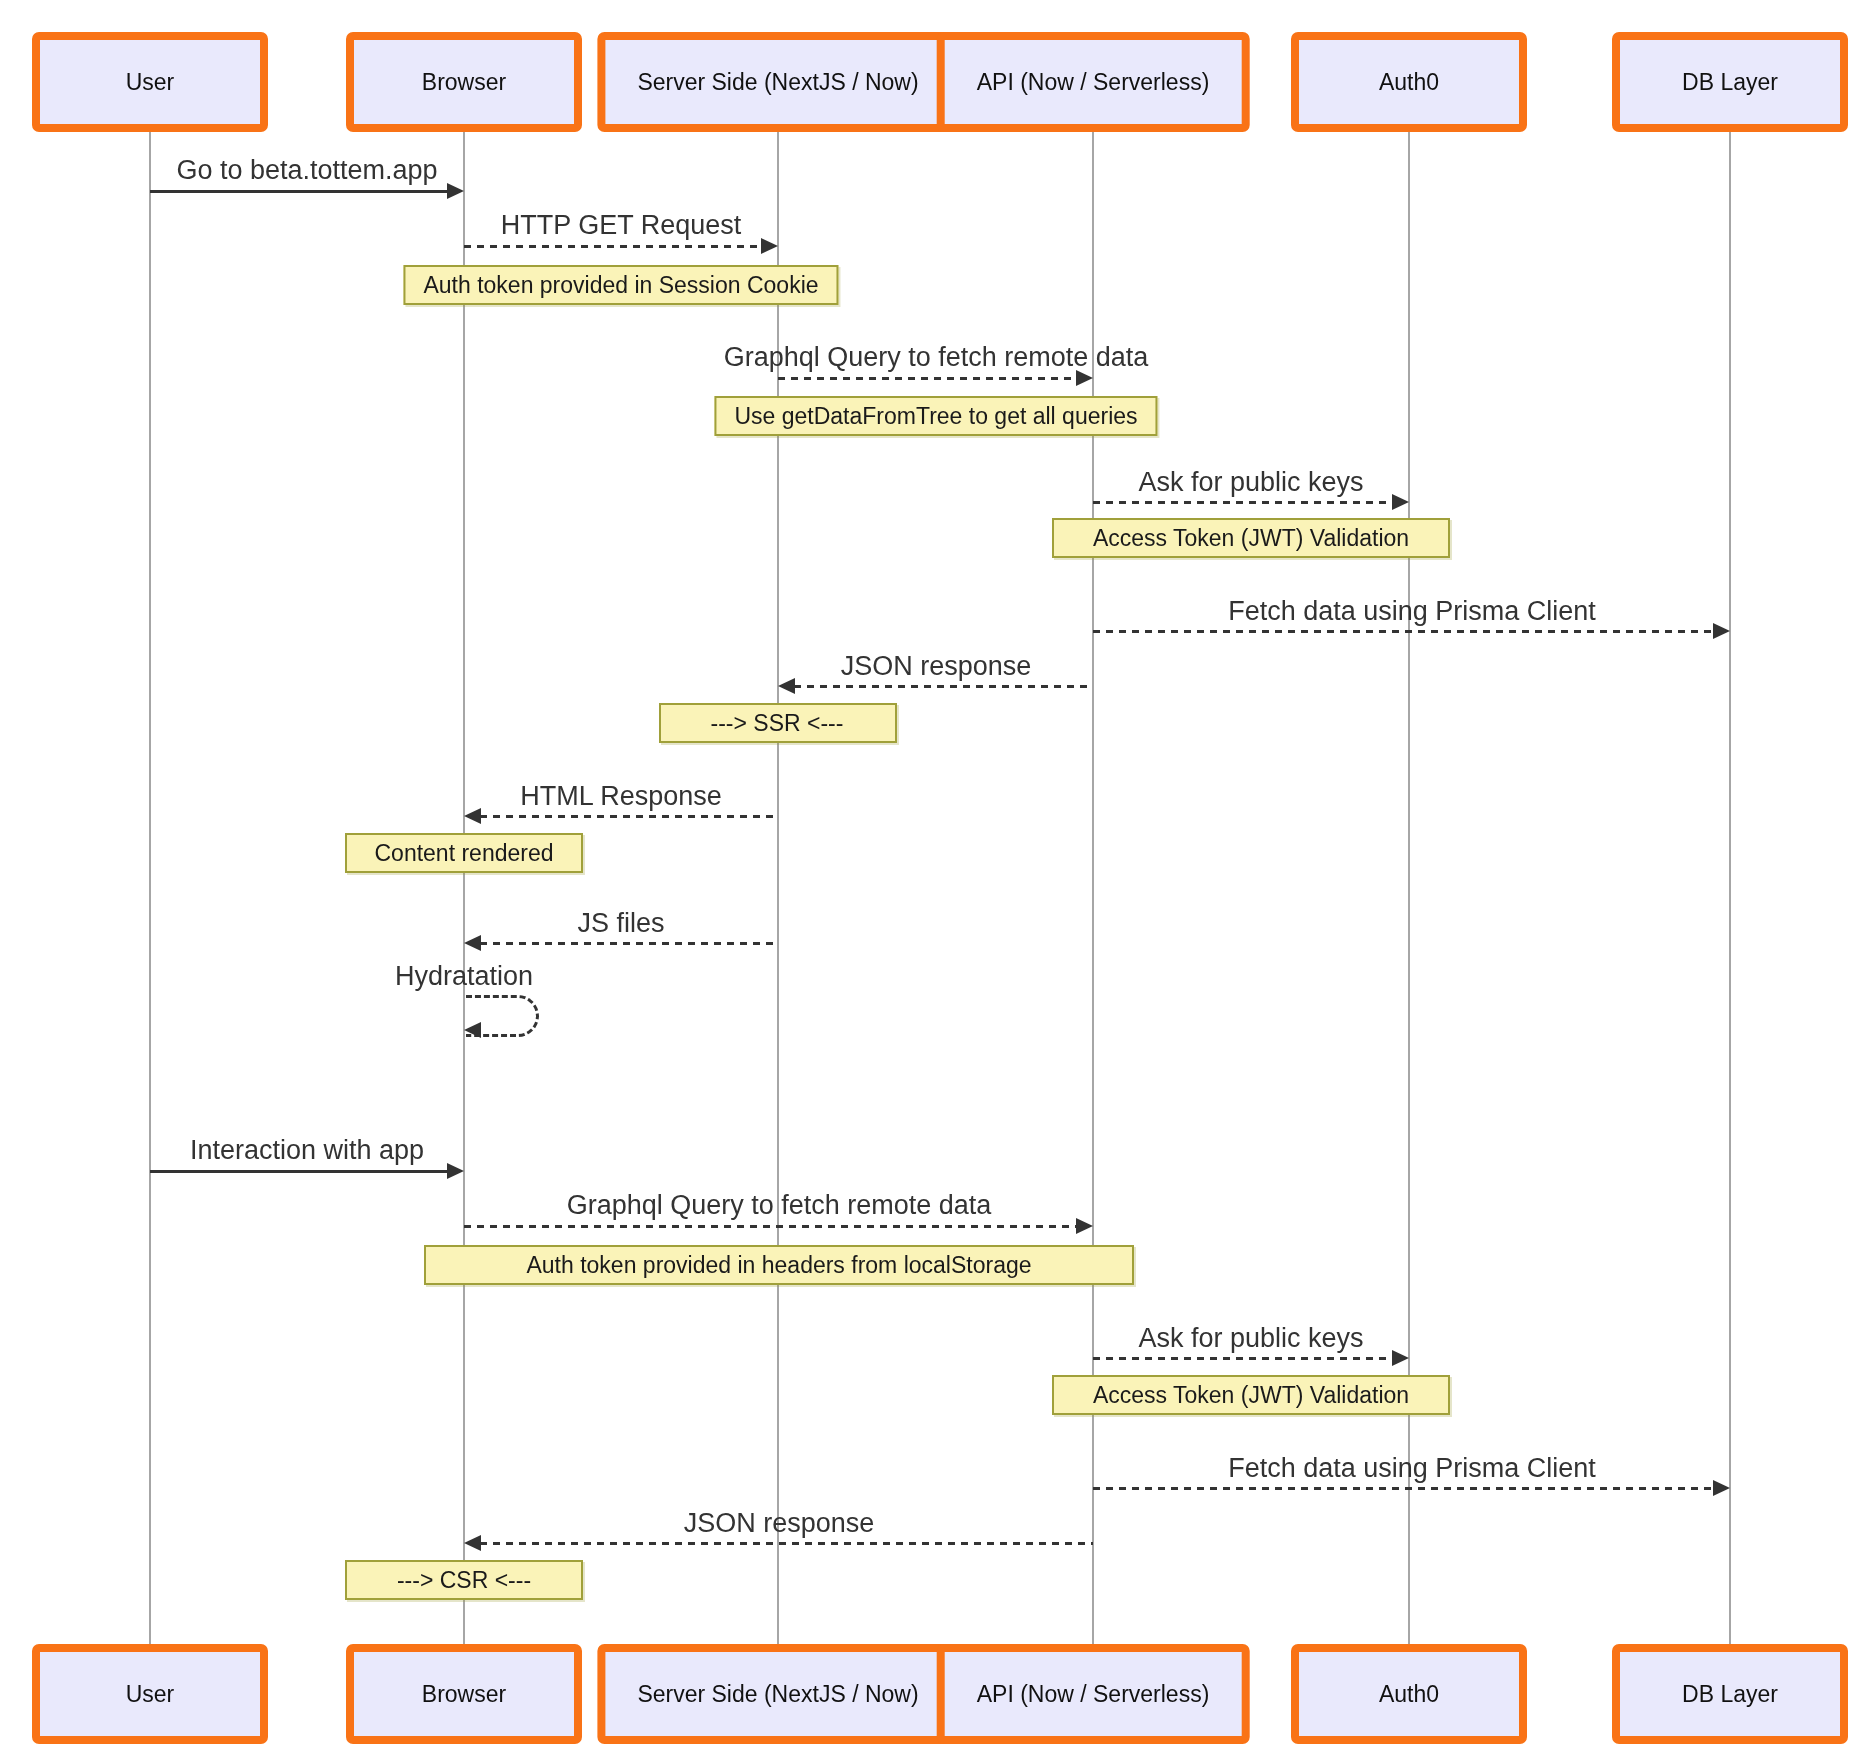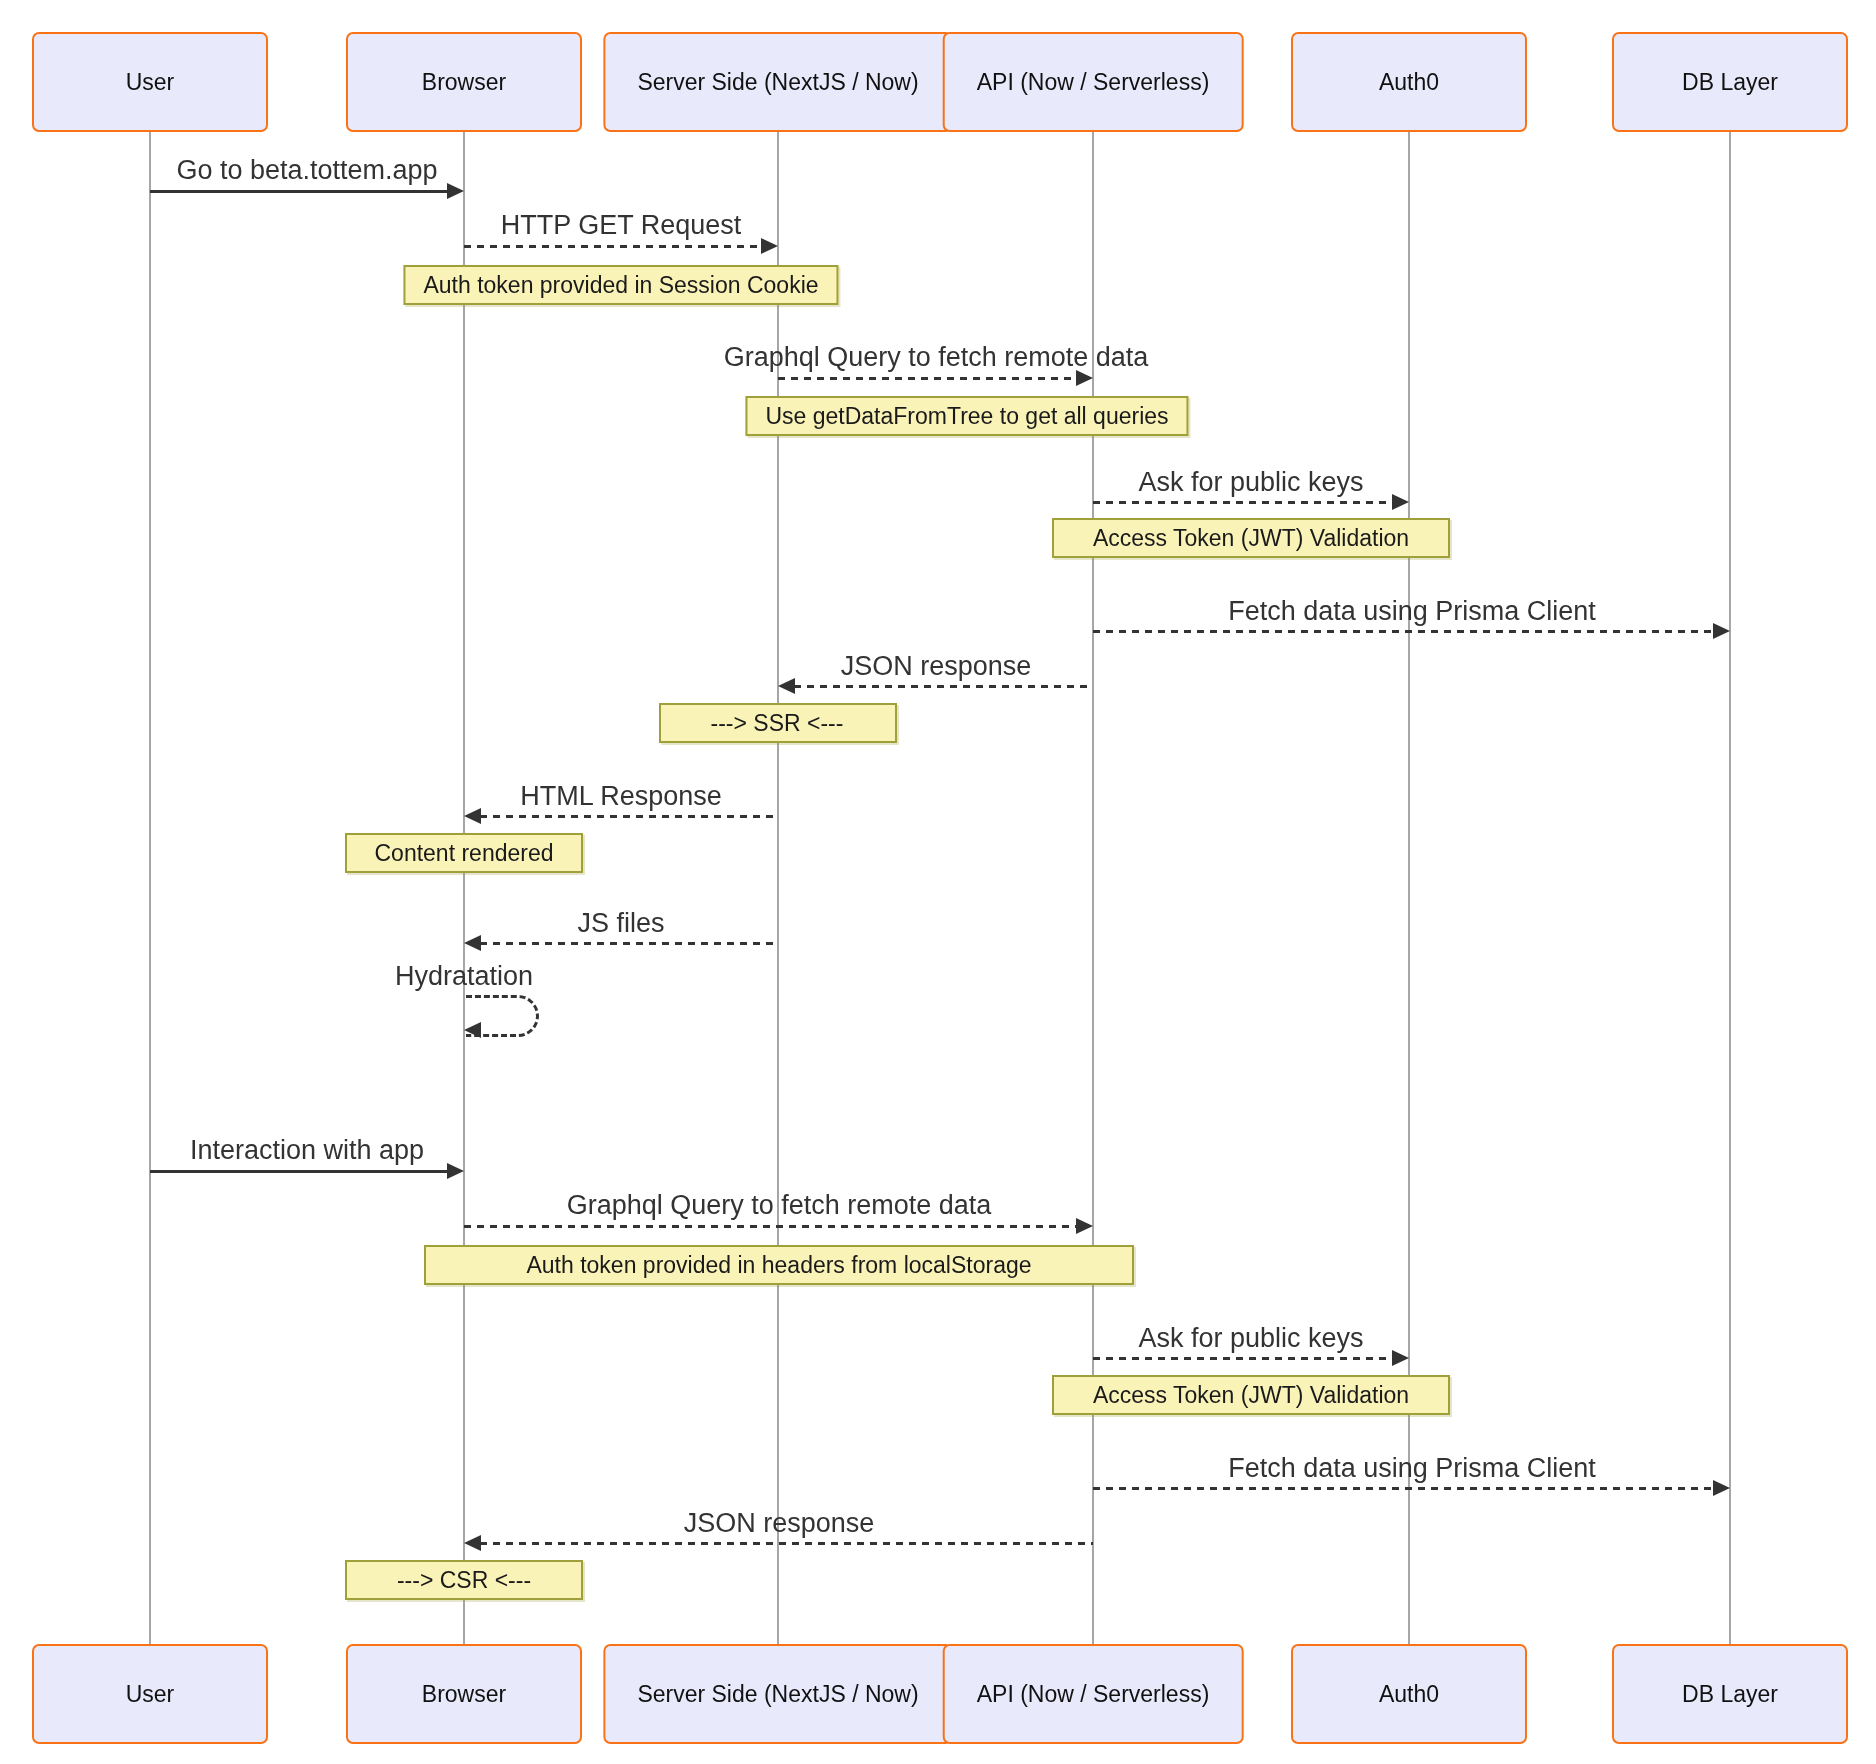--- a/index.html
+++ b/index.html
@@ -9,21 +9,21 @@
     background:#ffffff;
     font-family:"Liberation Sans","DejaVu Sans",sans-serif;
     overflow:hidden;
   }
   
   .ll{position:absolute;top:132px;height:1512px;width:2px;background:#A6A6A6;z-index:0;}
   
   .pbox{
     position:absolute;transform:translateX(-50%);
     min-width:236px;height:100px;box-sizing:border-box;
-    background:#E9E9FC;border:2px solid #f97316;border-radius:7px;
+    background:#E9E9FC;border:8px solid #f97316;border-radius:7px;
     display:flex;align-items:center;justify-content:center;
     font-size:23px;color:#111;padding:0 32px;white-space:nowrap;z-index:3;
   }
   
   .mlabel{
     position:absolute;transform:translateX(-50%);
     white-space:nowrap;font-size:27px;color:#333;
     height:30px;line-height:30px;z-index:2;text-align:center;
   }
   
@@ -82,21 +82,21 @@
   </div>
 
   <div class="note" style="left:621px;top:265px;min-width:404px;">Auth token provided in Session Cookie</div>
 
   <div>
     <div class="mlabel" style="left:936px;top:342px;">Graphql Query to fetch remote data</div>
     <div class="ln-d" style="left:778px;top:377px;width:298px;"></div>
     <div class="ah-r" style="left:1076px;top:370px;"></div>
   </div>
 
-  <div class="note" style="left:936px;top:396px;min-width:400px;margin-left:31px;">Use getDataFromTree to get all queries</div>
+  <div class="note" style="left:936px;top:396px;min-width:400px;">Use getDataFromTree to get all queries</div>
 
   <div>
     <div class="mlabel" style="left:1251px;top:467px;">Ask for public keys</div>
     <div class="ln-d" style="left:1093px;top:501px;width:299px;"></div>
     <div class="ah-r" style="left:1392px;top:494px;"></div>
   </div>
 
   <div class="note" style="left:1251px;top:518px;min-width:398px;">Access Token (JWT) Validation</div>
 
   <div>

